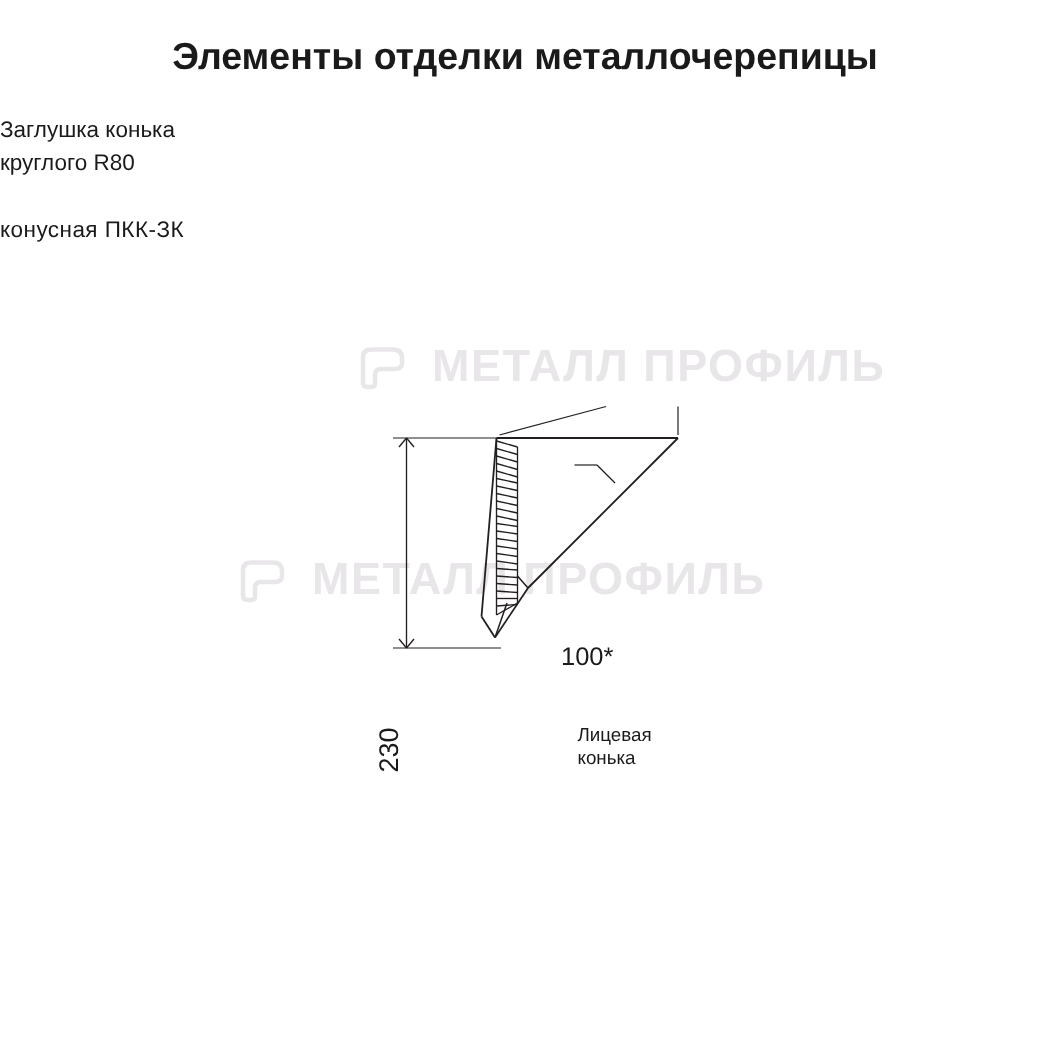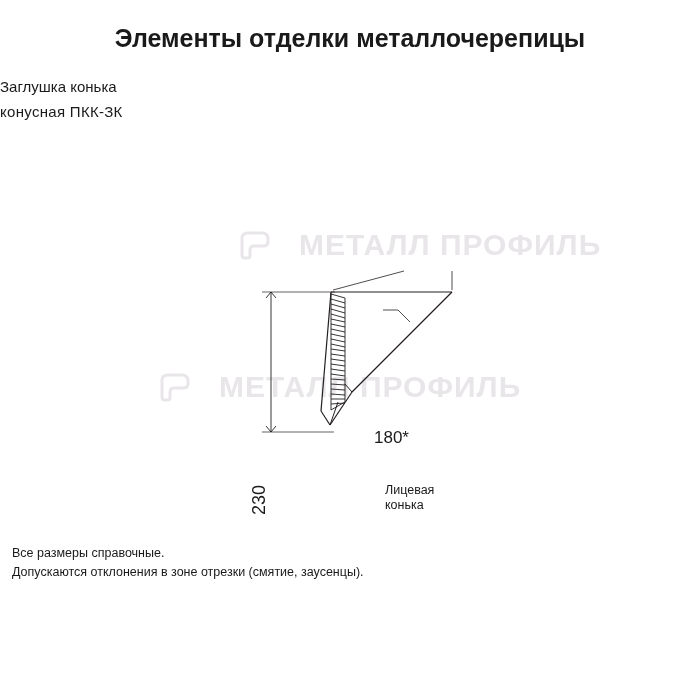--- a/index.html
+++ b/index.html
@@ -37,34 +37,34 @@
     top: 76px;
     left: 0;
     width: 700px;
     text-align: left;
     font-size: 15px;
     line-height: 22px;
     color: #1a1a1a;
   }
   .subtitle .l1 { display: block; }
   .subtitle .l2 { display: block; }
-  .subtitle .l3 { display: block; margin-top: 3px; letter-spacing: 0.3px; }
+  .subtitle .l3 { display: block; margin-top: 23px; letter-spacing: 0.3px; }
 
   
   .wm {
     position: absolute;
     color: #e9e6ea;
     font-size: 30px;
     font-weight: bold;
     letter-spacing: 1px;
     white-space: nowrap;
     user-select: none;
     display: flex;
     align-items: center;
-    gap: 15px;
+    gap: 4px;
   }
   .wm .mark {
     display: inline-block;
     width: 44px;
     height: 30px;
     position: relative;
   }
   .wm .mark svg { display: block; }
   .wm1 { left: 240px; top: 228px; }
   .wm2 { left: 160px; top: 370px; }
@@ -118,20 +118,21 @@
 </style>
 </head>
 <body>
 
 <div class="page">
 
   <div class="title">Элементы отделки металлочерепицы</div>
 
   <div class="subtitle">
     <span class="l1">Заглушка конька</span>
+    <span class="l2">круглого R80</span>
     <span class="l3">конусная   ПКК-ЗК</span>
   </div>
 
   <div class="wm wm1">
     <span class="mark">
       <svg width="44" height="30" viewBox="0 0 44 30">
         <path d="M2 20 L2 8 Q2 3 8 3 L22 3 Q28 3 28 9 L28 12 Q28 16 23 16 L14 16 Q10 16 10 20 L10 26 Q10 28 7 28 L5 28 Q2 28 2 25 Z" fill="none" stroke="#e9e6ea" stroke-width="3"></path>
       </svg>
     </span>
     <span>МЕТАЛЛ ПРОФИЛЬ</span>
@@ -212,25 +213,21 @@
         <path d="M452 120 L452 101"></path>
       </g>
 
       <g stroke="#231f20" stroke-width="0.8" fill="none">
         <path d="M383 140 L398 140"></path>
         <path d="M398 140 L410 152"></path>
       </g>
     </svg>
 
     <div class="dimlabel-230">230</div>
-    <div class="dimlabel-180">180*</div>
+    <div class="dimlabel-180">100*</div>
     <div class="facelabel">
       <span>Лицевая</span><br>
       <span>конька</span>
     </div>
   </div>
 
-  <div class="footer">
-    <span>Все размеры справочные.</span>
-    <span>Допускаются отклонения в зоне отрезки (смятие, заусенцы).</span>
-  </div>
 
 </div>
 
 </body></html>

